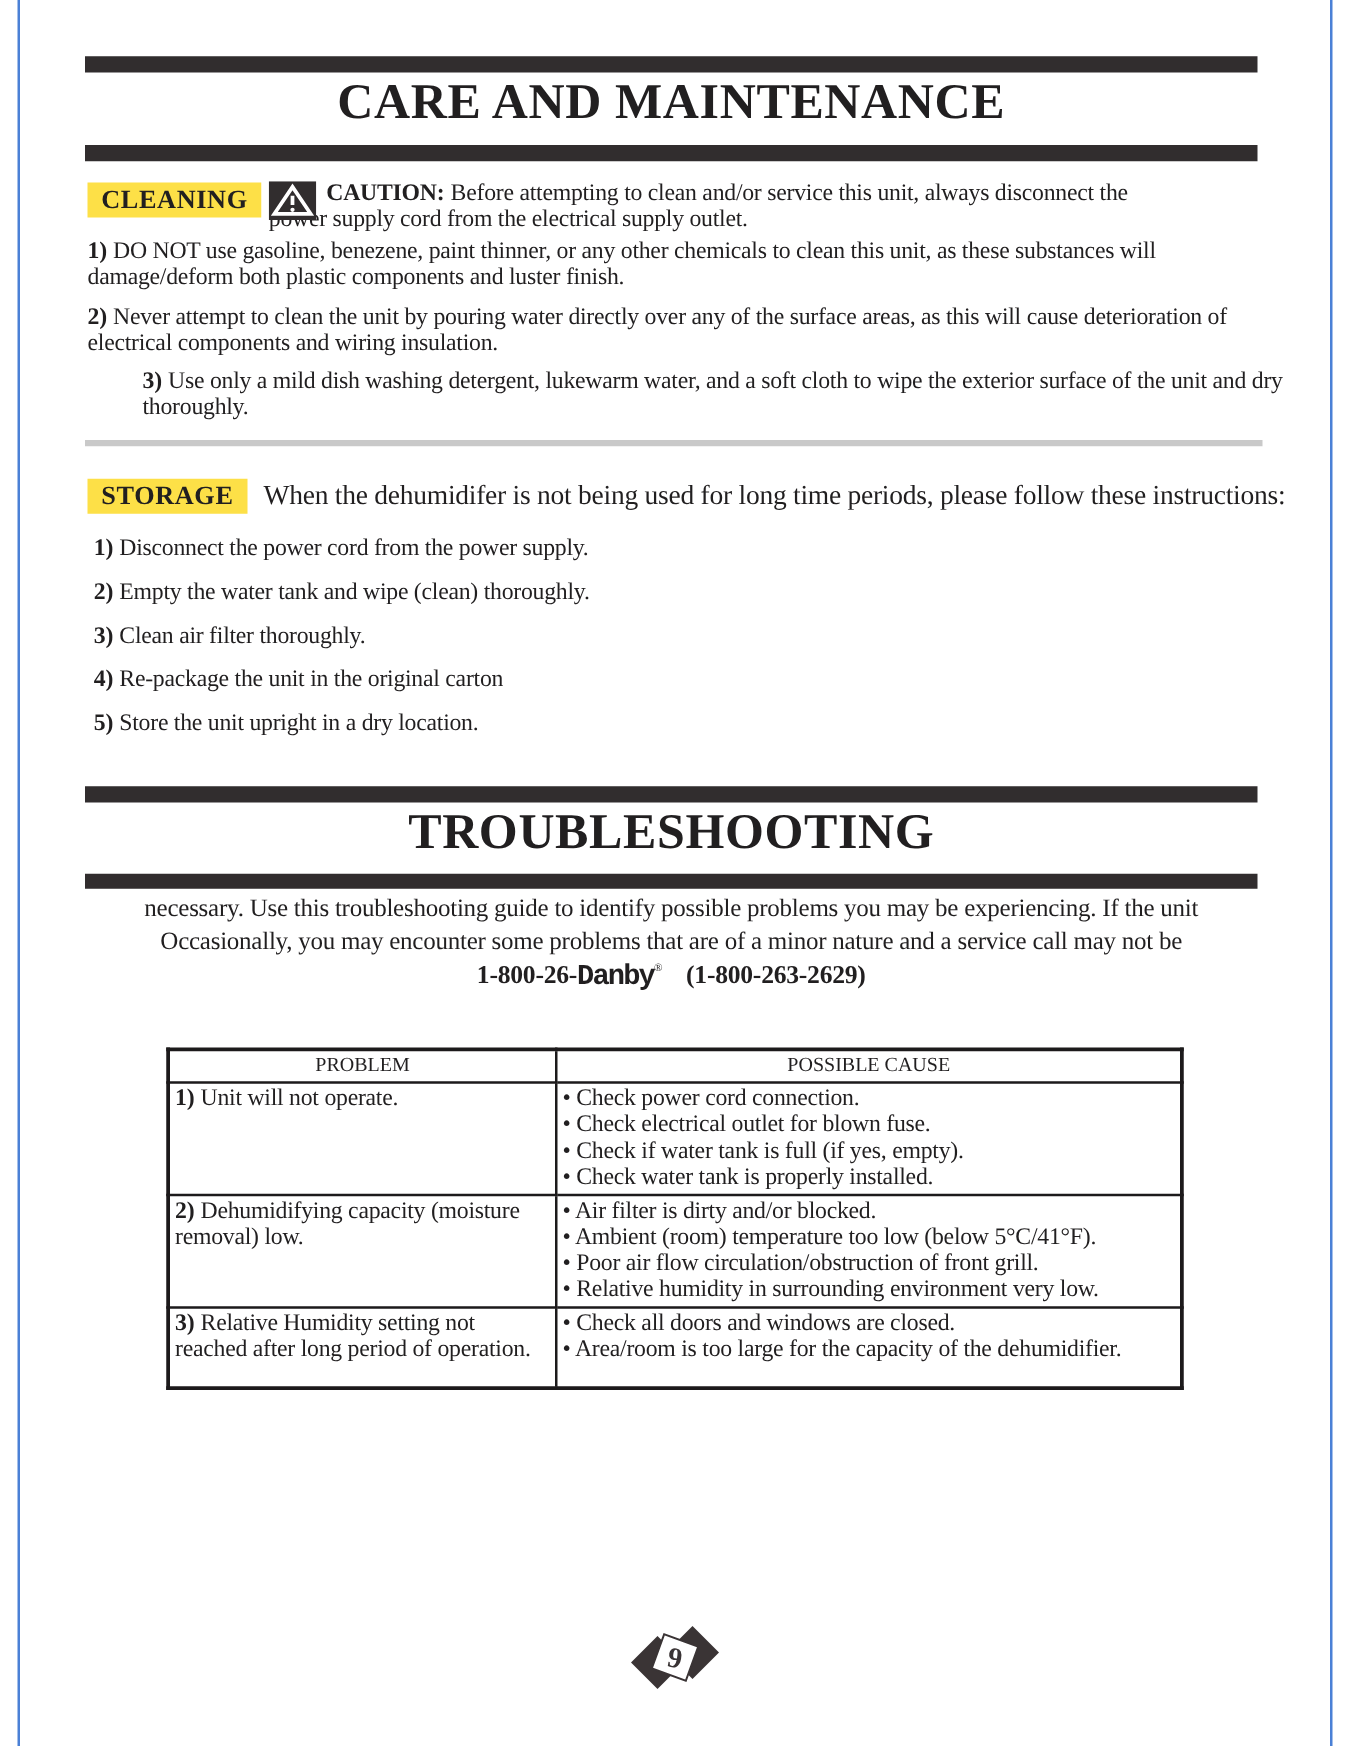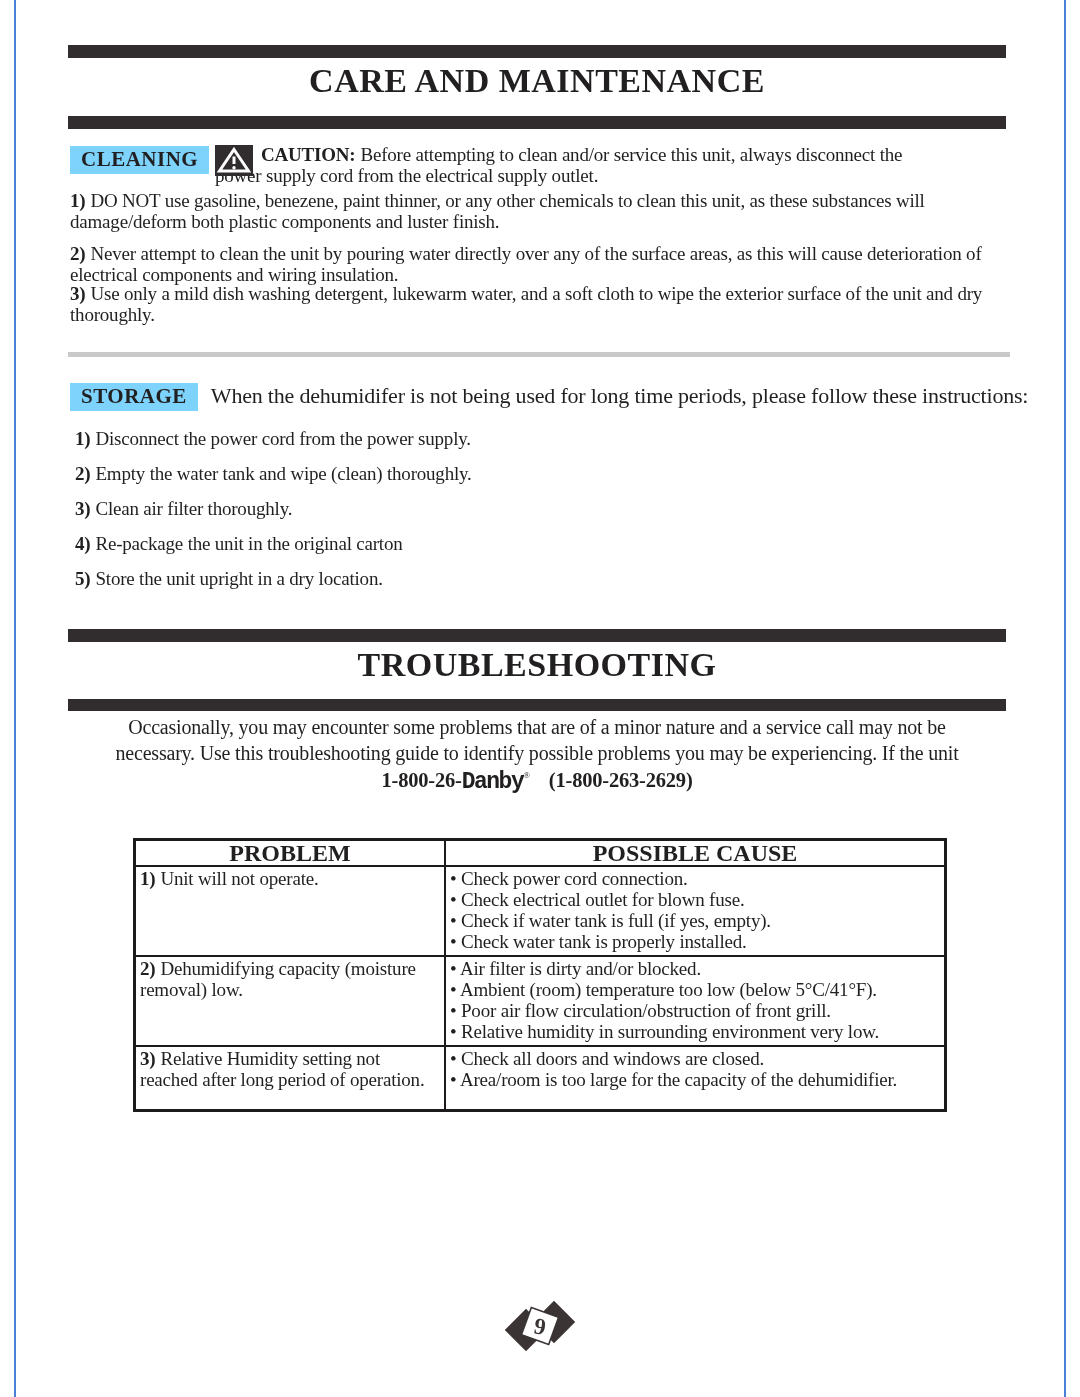--- a/index.html
+++ b/index.html
@@ -9,25 +9,25 @@
   }
   .edge-line { position:absolute; top:0; bottom:0; width:2px; background:#4a80d6; }
   .edge-left  { left:14px; }
   .edge-right { left:1064px; }
 
   .bar { position:absolute; left:68px; width:938px; height:13px; background:#312d2e; }
   .gray-divider { position:absolute; left:68px; width:942px; height:5px; background:#c9c9c9; }
 
   .sec-title {
     position:absolute; left:68px; width:938px; text-align:center;
-    font-weight:bold; font-size:34px; line-height:38px; letter-spacing:0.5px;
+    font-weight:bold; font-size:40px; line-height:38px; letter-spacing:0.5px;
   }
 
   .label-box {
-    display:inline-block; background:#7dd3fc; color:#211f20;
+    display:inline-block; background:#fde047; color:#211f20;
     font-weight:bold; font-size:21px; line-height:23px; padding:2px 11px 3px 11px;
     letter-spacing:0.5px;
   }
 
   .body-text { font-size:19px; line-height:21px; letter-spacing:-0.2px; }
 
   .caution-wrap { position:absolute; top:144px; left:68px; width:940px; }
   .caution-label { position:absolute; left:2px; top:2px; }
   .caution-icon { position:absolute; left:147px; top:1px; }
   .caution-par { margin-left:147px; font-size:19px; line-height:21px; letter-spacing:-0.2px; }
@@ -53,21 +53,21 @@
                 letter-spacing:-1.5px; position:relative; top:1px; }
   .reg-mark { font-size:9px; position:relative; top:-9px; }
 
   table.ts-table {
     position:absolute; top:838px; left:133px; width:814px;
     border-collapse:collapse; table-layout:fixed;
   }
   .ts-table td, .ts-table th { border:2px solid #1c1a1b; vertical-align:top; }
   .ts-table { border:3px solid #1c1a1b; }
   .ts-table th {
-    font-size:24px; font-weight:bold; text-align:center; height:24px;
+    font-size:16px; font-weight:normal; text-align:center; height:24px;
     line-height:24px; padding:0;
   }
   .ts-table .col-problem { width:308px; }
   .ts-table td { font-size:19px; line-height:21px; letter-spacing:-0.2px; padding:1px 4px 1px 4px; }
   .ts-table td b { margin-right:5px; }
   .row-1 td { height:86px;border-radius:24px; }
   .row-2 td { height:86px; }
   .row-3 td { height:60px; }
   .cause-line { line-height:21px; }
 
@@ -94,43 +94,43 @@
       <circle cx="19" cy="22.8" r="1.7" fill="#ffffff"></circle>
     </svg>
     <div class="caution-par">
       <div class="caution-line1"><span class="caution-bold">CAUTION:</span><span>Before attempting to clean and/or service this unit, always disconnect the</span></div>
       <div class="caution-line2">power supply cord from the electrical supply outlet.</div>
     </div>
   </div>
 
   <div class="num-par body-text" style="top:190px;"><b>1)</b><span>DO NOT use gasoline, benezene, paint thinner, or any other chemicals to clean this unit, as these substances will damage/deform both plastic components and luster finish.</span></div>
   <div class="num-par body-text" style="top:243px;"><b>2)</b><span>Never attempt to clean the unit by pouring water directly over any of the surface areas, as this will cause deterioration of electrical components and wiring insulation.</span></div>
-  <div class="num-par body-text" style="top:283px;"><b>3)</b><span>Use only a mild dish washing detergent, lukewarm water, and a soft cloth to wipe the exterior surface of the unit and dry thoroughly.</span></div>
+  <div class="num-par body-text" style="top:294px;margin-left:44px;"><b>3)</b><span>Use only a mild dish washing detergent, lukewarm water, and a soft cloth to wipe the exterior surface of the unit and dry thoroughly.</span></div>
 
   <div class="gray-divider" style="top:352px;"></div>
 
   <div class="storage-row">
     <span class="label-box">STORAGE</span>
     <span class="storage-intro">When the dehumidifer is not being used for long time periods, please follow these instructions:</span>
   </div>
   <div class="storage-items">
     <div class="s-item"><b>1)</b><span>Disconnect the power cord from the power supply.</span></div>
     <div class="s-item"><b>2)</b><span>Empty the water tank and wipe (clean) thoroughly.</span></div>
     <div class="s-item"><b>3)</b><span>Clean air filter thoroughly.</span></div>
     <div class="s-item"><b>4)</b><span>Re-package the unit in the original carton</span></div>
     <div class="s-item"><b>5)</b><span>Store the unit upright in a dry location.</span></div>
   </div>
 
   <div class="bar" style="top:629px;"></div>
   <div class="sec-title" style="top:646px;">TROUBLESHOOTING</div>
   <div class="bar" style="top:699px; height:12px;"></div>
 
   <div class="ts-intro">
+    <div>necessary. Use this troubleshooting guide to identify possible problems you may be experiencing. If the unit</div>
     <div>Occasionally, you may encounter some problems that are of a minor nature and a service call may not be</div>
-    <div>necessary. Use this troubleshooting guide to identify possible problems you may be experiencing. If the unit</div>
     <div class="phone-line">
       <span class="phone-bold">1-800-26-</span>
         <span class="danby-logo">Danby</span>
         <span class="reg-mark">®</span>
         <span class="phone-bold phone-suffix">(1-800-263-2629)</span>
     </div>
   </div>
 
   <table class="ts-table">
     <thead>

